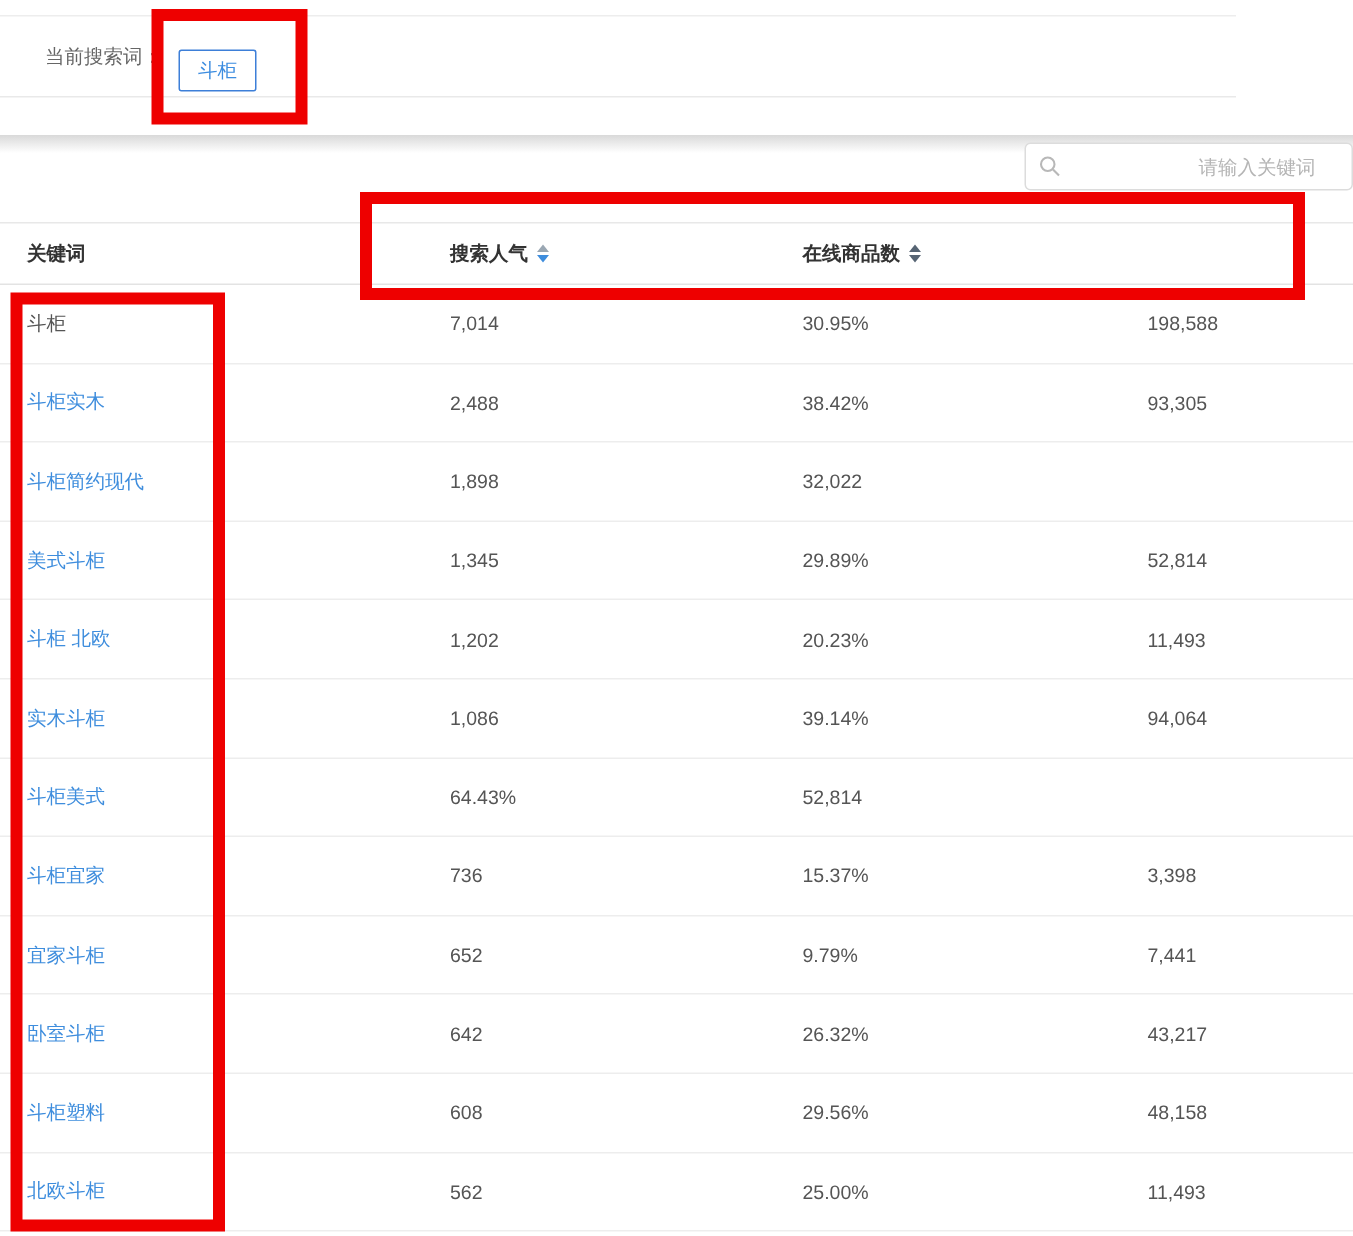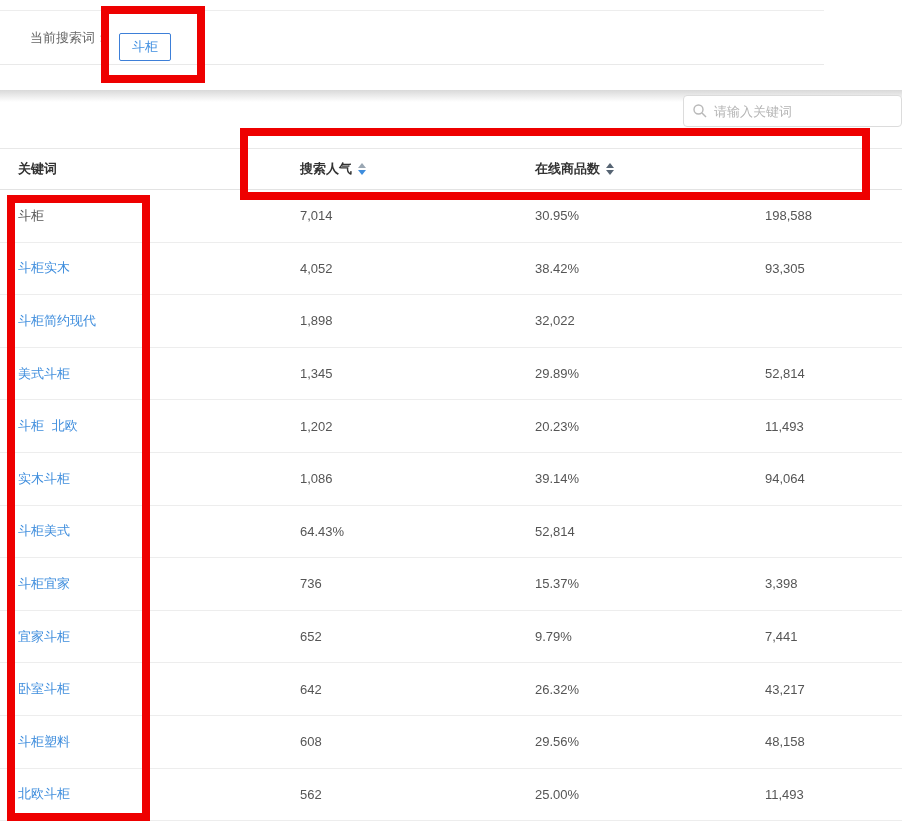--- a/index.html
+++ b/index.html
@@ -30,22 +30,23 @@
     position:absolute;left:0;top:90px;width:902px;height:12px;
     background:linear-gradient(to bottom,#d9d9d9,rgba(255,255,255,0));
   }
   
   .search-box{
     position:absolute;left:683px;top:95px;width:219px;height:32px;box-sizing:border-box;
   }
   .search-box input{
     width:100%;height:100%;box-sizing:border-box;
     border:1px solid #dcdcdc;border-radius:4px;outline:none;
-    padding:0 8px 0 30px;font-size:13px;color:#555;
+    padding:0 24px 0 30px;font-size:13px;color:#555;
     font-family:"Liberation Sans","DejaVu Sans",sans-serif;
+    text-align:right;
   }
   .search-box input::placeholder{color:#b5b5b5;}
   .search-icon{
     position:absolute;left:9px;top:8px;width:16px;height:16px;pointer-events:none;
   }
   
   .table{position:absolute;left:0;top:148px;width:902px;}
   .thead{
     height:42px;box-sizing:border-box;
     border-top:1px solid #e8e8e8;border-bottom:1px solid #e3e3e3;
@@ -59,21 +60,21 @@
   .caret-down{width:0;height:0;border-left:4px solid transparent;border-right:4px solid transparent;border-top:5px solid #566473;}
   .sort-icon.active .caret-up{border-bottom-color:#9aa7b3;}
   .sort-icon.active .caret-down{border-top-color:#3e8ddd;}
   .tbody{}
   .trow{
     height:52.6px;box-sizing:border-box;border-bottom:1px solid #ededed;
     display:grid;grid-template-columns:282px 235px 230px 1fr;
     align-items:center;padding-left:18px;
   }
   .cell{font-size:13px;color:#555;}
-  .kw-link{color:#3e8ddd;cursor:pointer;text-decoration:none;font-family:Liberation Mono, monospace;}
+  .kw-link{color:#3e8ddd;cursor:pointer;text-decoration:none;}
   .kw-plain{color:#555;}
   
   .anno{position:absolute;box-sizing:border-box;border:8px solid #ee0000;pointer-events:none;}
   .anno-1{left:101px;top:6px;width:104px;height:77px;}
   .anno-2{left:240px;top:128px;width:630px;height:72px;}
   .anno-3{left:7px;top:195px;width:143px;height:626px;}
 </style>
 </head>
 <body>
 
@@ -116,21 +117,21 @@
   </div>
   <div class="tbody" id="tbody">
       <div class="trow">
         <div class="cell"><span class="kw-plain">斗柜</span></div>
         <div class="cell">7,014</div>
         <div class="cell">30.95%</div>
         <div class="cell">198,588</div>
       </div>
       <div class="trow">
         <div class="cell"><span class="kw-link">斗柜实木</span></div>
-        <div class="cell">4,052</div>
+        <div class="cell">2,488</div>
         <div class="cell">38.42%</div>
         <div class="cell">93,305</div>
       </div>
       <div class="trow">
         <div class="cell"><span class="kw-link">斗柜简约现代</span></div>
         <div class="cell">1,898</div>
         <div class="cell">32,022</div>
       </div>
       <div class="trow">
         <div class="cell"><span class="kw-link">美式斗柜</span></div>

